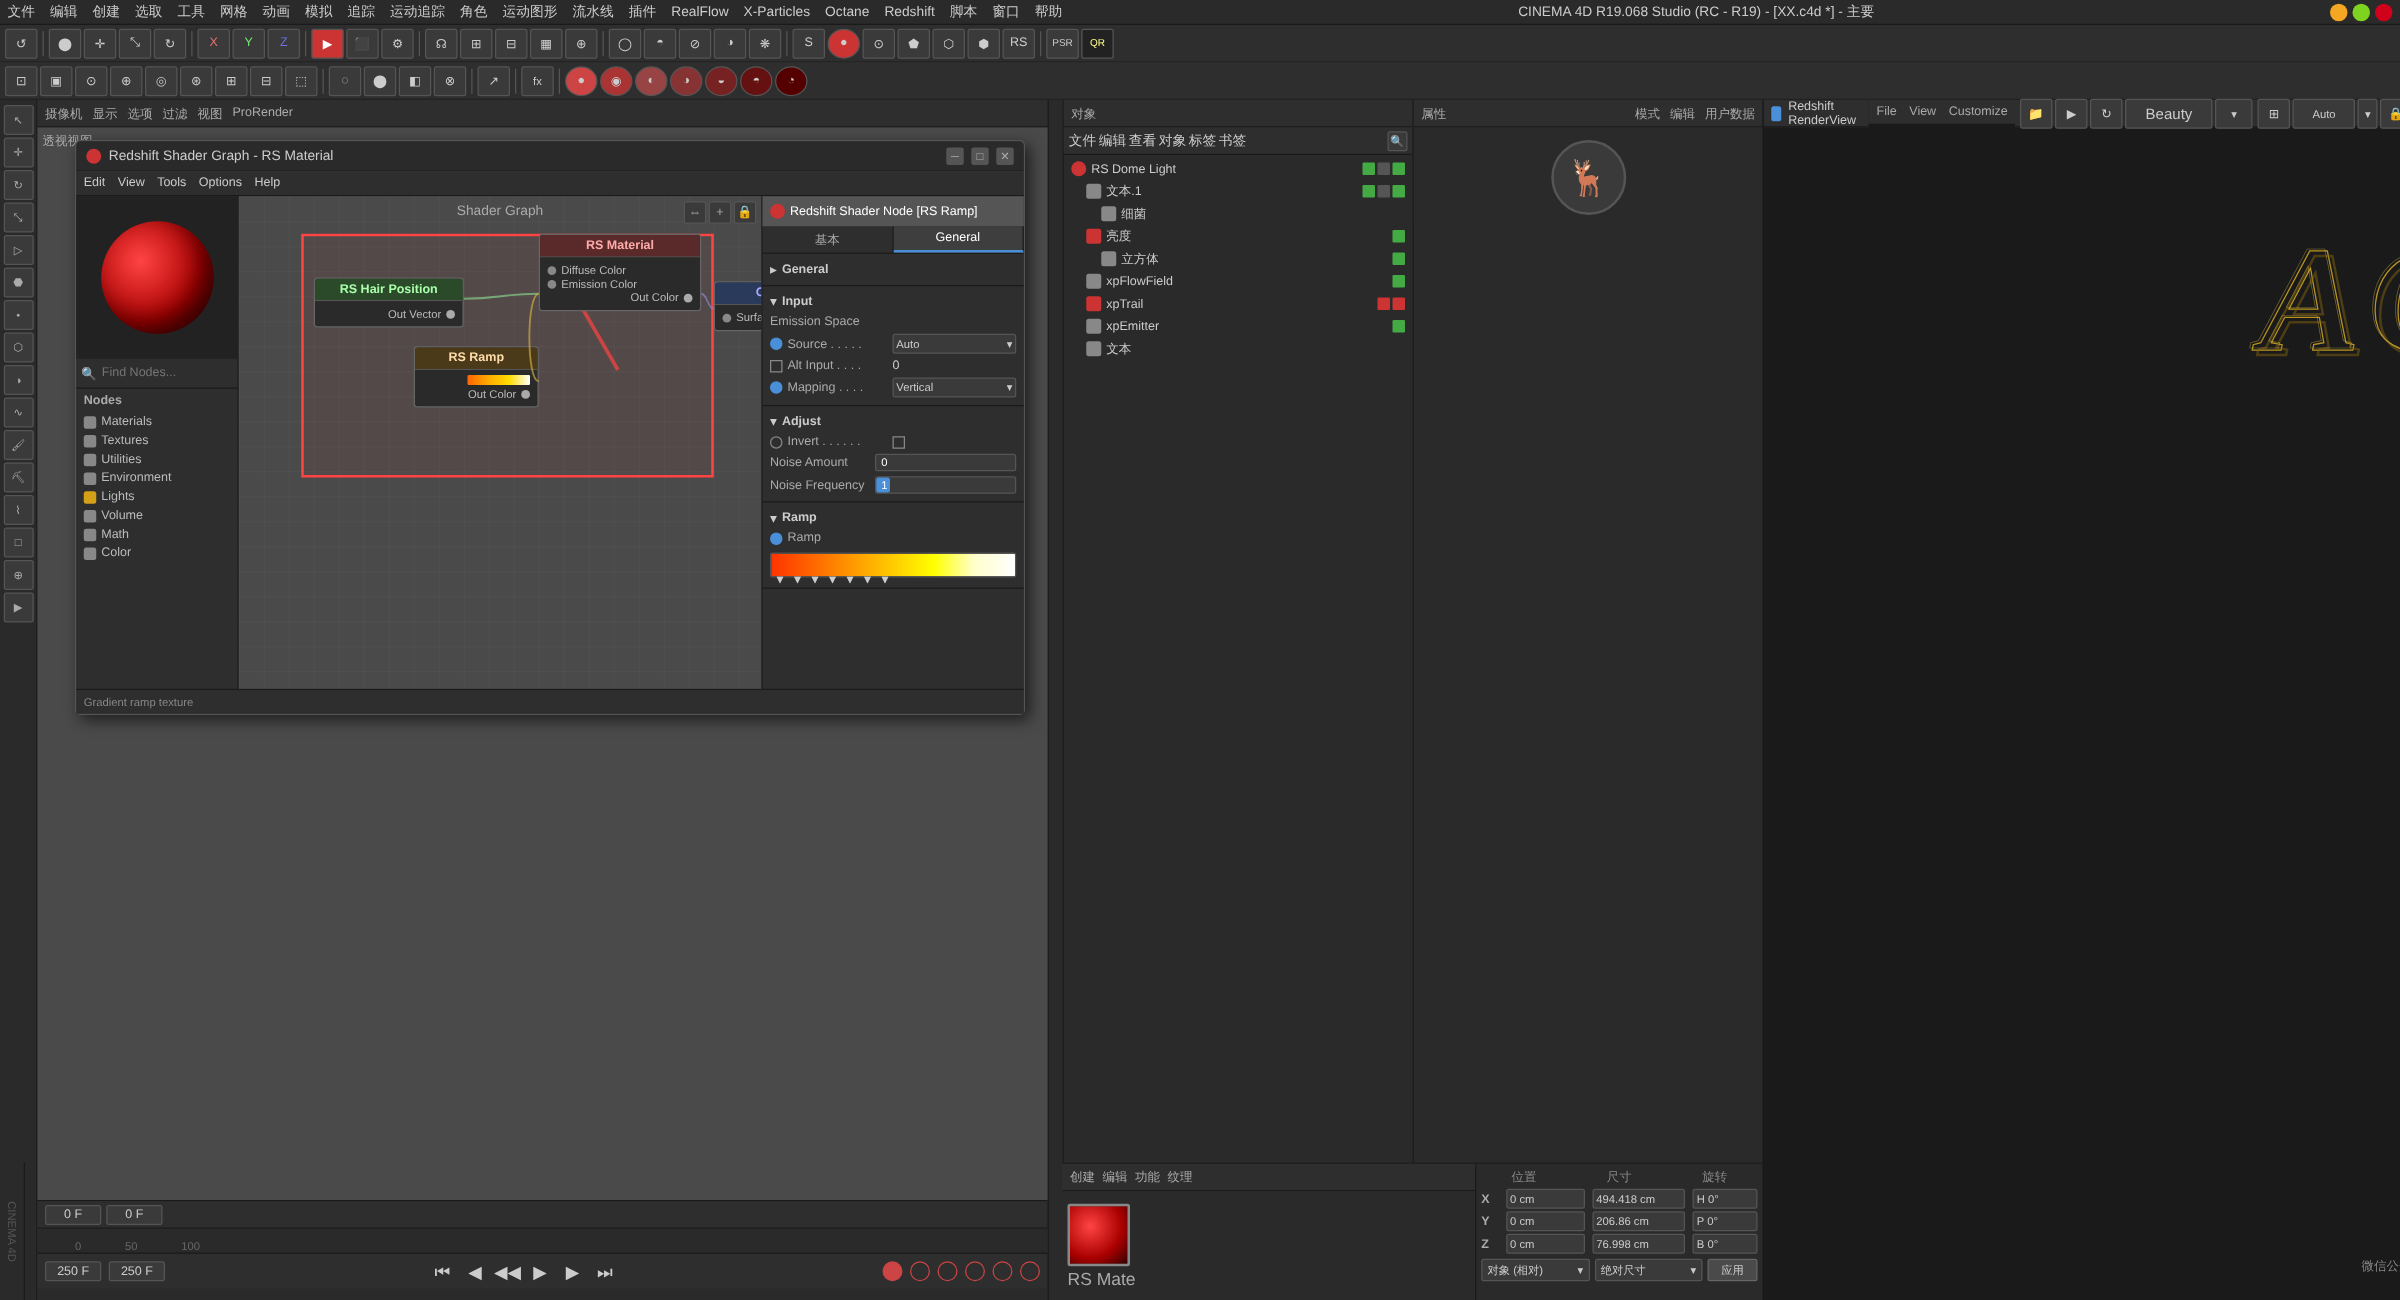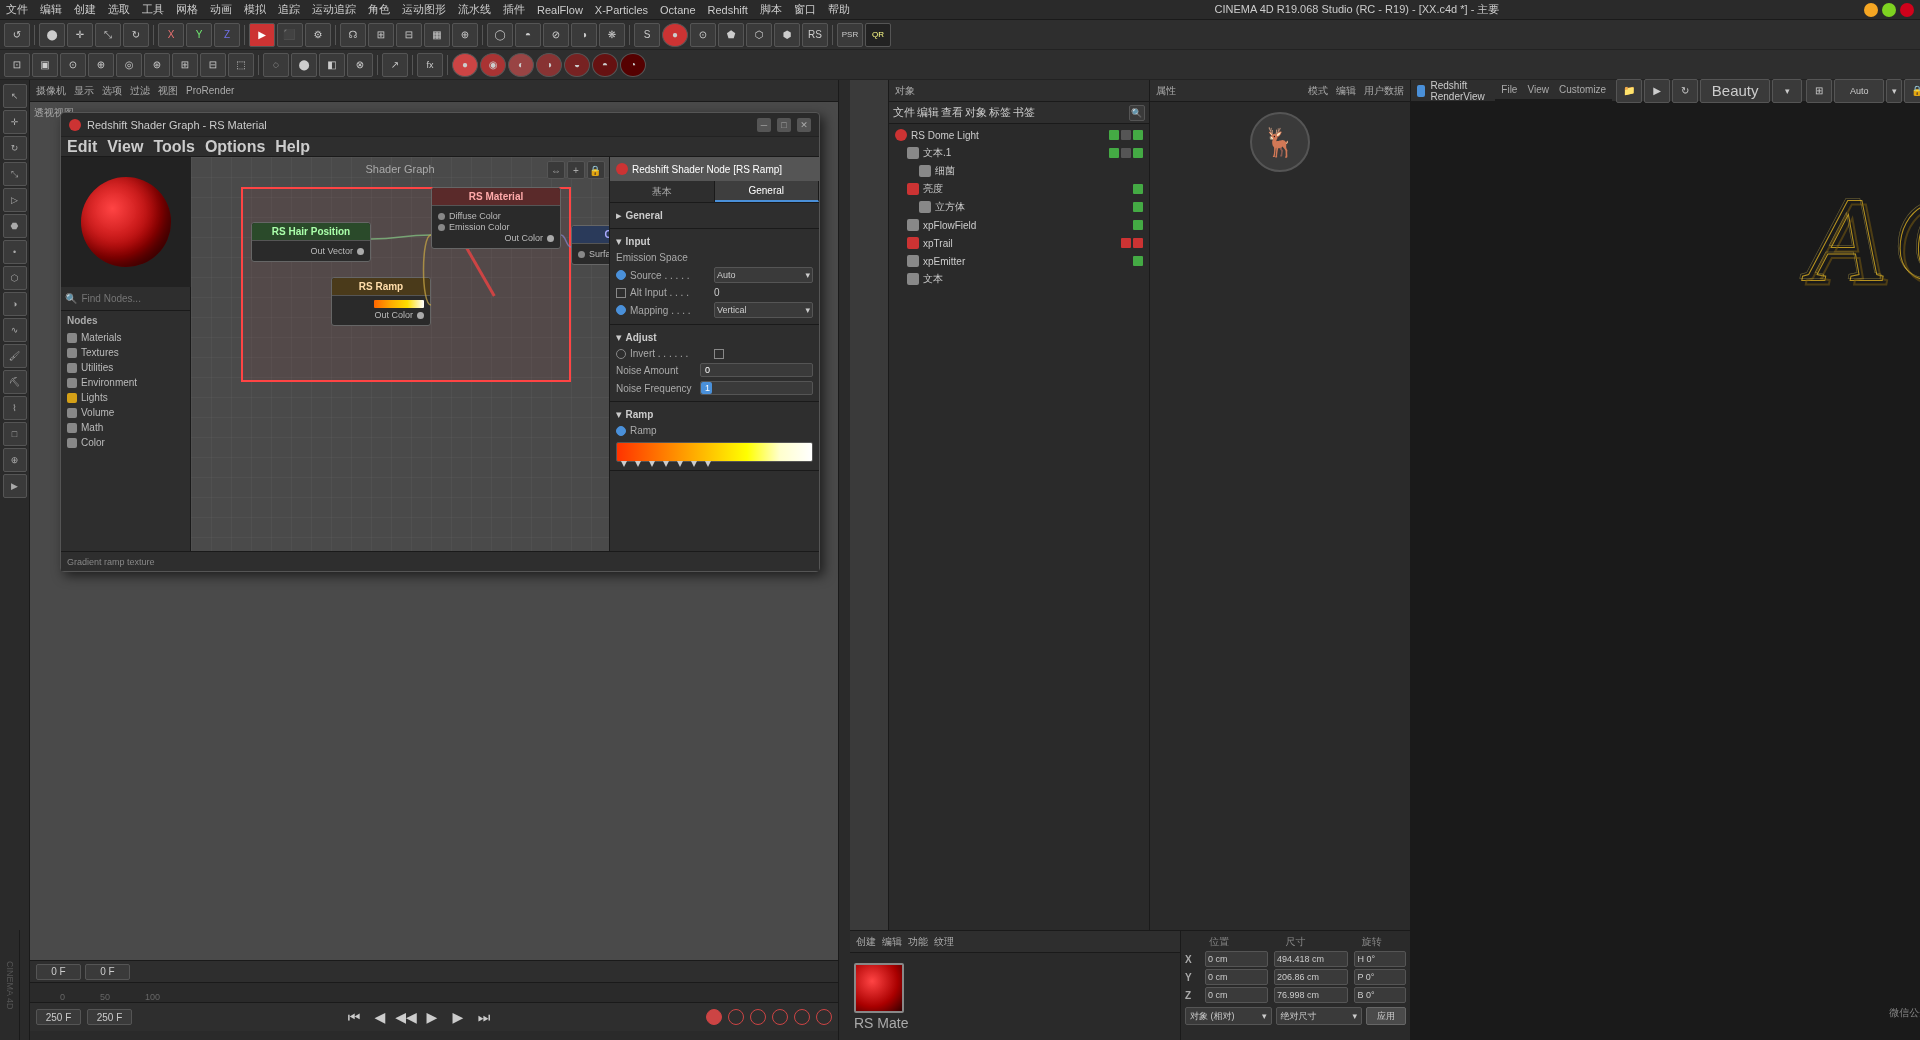--- a/index.html
+++ b/index.html
@@ -200,24 +200,23 @@
     #sg-menubar {
       height: 20px;
       background: #2e2e2e;
       display: flex;
       align-items: center;
       padding: 0 6px;
       gap: 10px;
       border-bottom: 1px solid #1a1a1a;
     }
     #sg-menubar span {
-      font-size: 16px;
+      font-size: 10px;
       color: #ccc;
       cursor: pointer;
-      font-weight: bold;
     }
     #sg-body {
       flex: 1;
       display: flex;
     }
     #sg-left-panel {
       width: 130px;
       background: #2e2e2e;
       border-right: 1px solid #1a1a1a;
       display: flex;
@@ -1320,21 +1319,21 @@
     </div>
 
   </div>
 
   <div id="center-scrollbar"></div>
 
   <div class="right-col" style="display:flex; flex-direction:column; width: 560px;">
 
     <div style="display:flex; flex:1; height: 0;">
 
-      <div id="right-panel" style="width:280px;margin-left:38px;">
+      <div id="right-panel" style="width:280px;">
         <div id="rp-header">
           <span>对象</span>
         </div>
         <div id="obj-manager-toolbar">
           <span>文件</span>
           <span>编辑</span>
           <span>查看</span>
           <span>对象</span>
           <span>标签</span>
           <span>书签</span>
@@ -1501,21 +1500,21 @@
     </div>
     <div id="rv-menubar">
       <span>File</span>
       <span>View</span>
       <span>Customize</span>
     </div>
     <div id="rv-toolbar">
       <div class="tb-btn">📁</div>
       <div class="tb-btn">▶</div>
       <div class="tb-btn">↻</div>
-      <div class="tb-btn" style="width:70px; font-size:15px;">Beauty</div>
+      <div class="tb-btn" style="width:70px; font-size:12px;">Beauty</div>
       <div class="tb-btn" style="width:30px; font-size:9px;">▾</div>
       <div style="flex:1;"></div>
       <div class="tb-btn">⊞</div>
       <div class="tb-btn" style="width:50px; font-size:9px;">Auto</div>
       <div class="tb-btn" style="width:16px; font-size:9px;">▾</div>
       <div class="tb-btn">🔒</div>
       <div class="tb-btn">⊞</div>
       <div class="tb-btn">⬚</div>
       <div class="tb-btn">⚙</div>
     </div>

